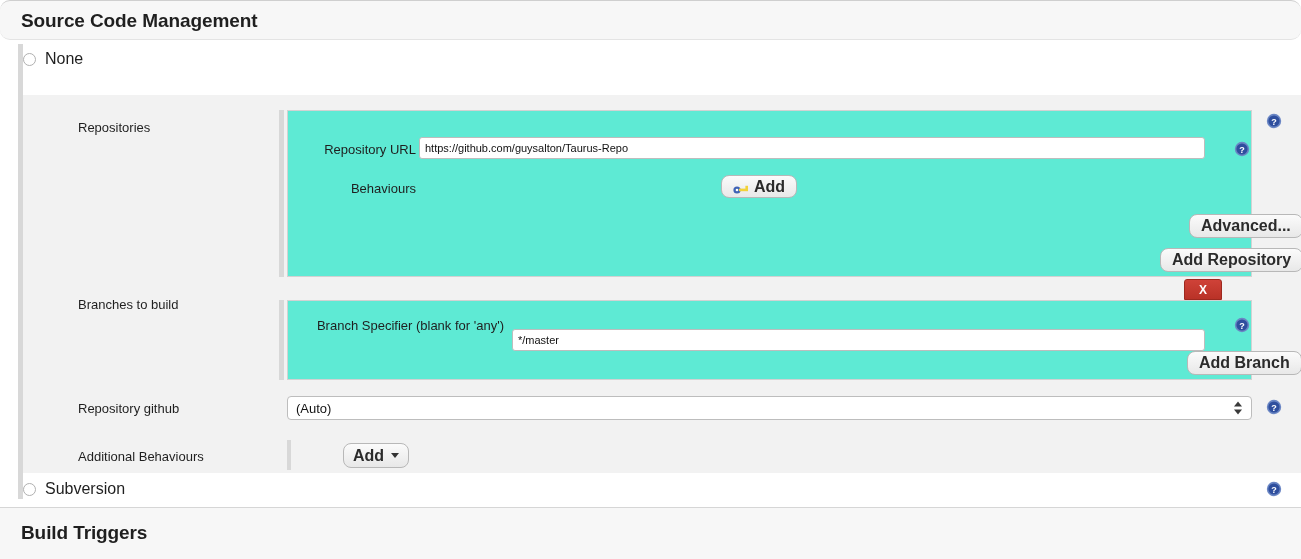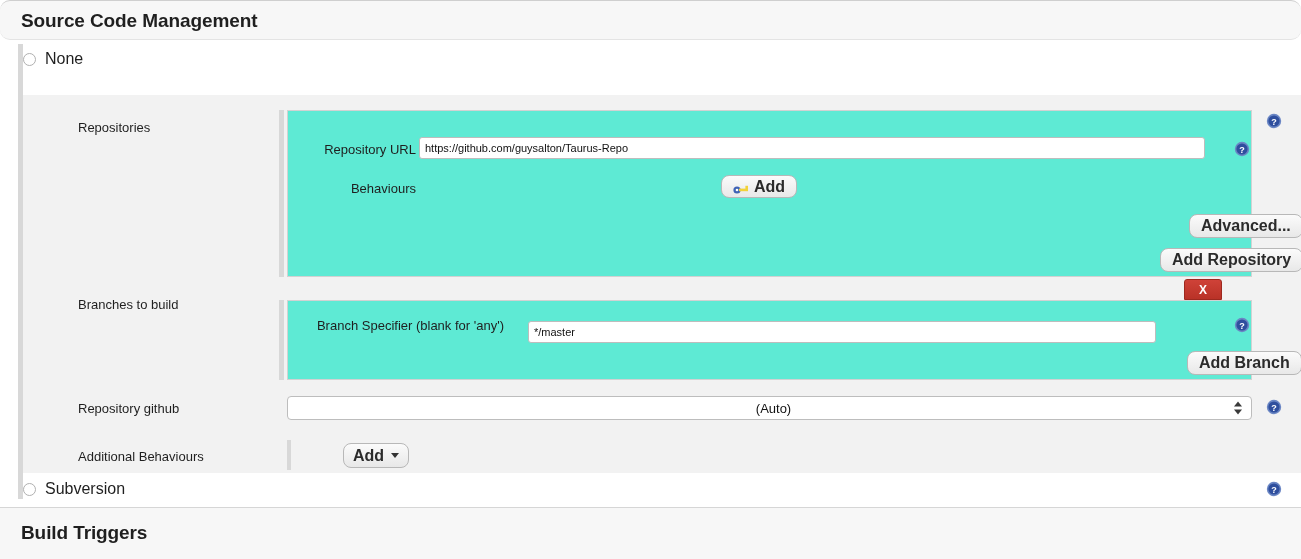--- a/index.html
+++ b/index.html
@@ -310,38 +310,38 @@
 
   <div class="cfg-label" style="left:42px; top:297px;">Branches to build</div>
 
   <div class="repeat-outer" style="left:287px; top:300px; width:965px; height:80px;">
 
     <div class="btn-del" style="left:896px; top:-22px;">
       <span>X</span>
     </div>
 
     <div class="field-label" style="left:26px; top:17px; width:190px;">Branch Specifier (blank for 'any')</div>
-    <input class="txt" style="left: 224px; top: 20px; width: 628px; margin-left: 16px;" value="*/master">
+    <input class="txt" style="left: 224px; top: 28px; width: 693px;" value="*/master">
 
     <div class="help" style="left:946px; top:16px;">
       <svg width="16" height="16" viewBox="0 0 16 16">
         <circle cx="8" cy="8" r="7.2" fill="#6a86c4"></circle>
         <circle cx="8" cy="8" r="5.6" fill="#2f4f9e"></circle>
         <text x="8" y="11.6" font-family="Liberation Sans, sans-serif" font-size="9" font-weight="bold" fill="#ffffff" text-anchor="middle">?</text>
       </svg>
     </div>
 
     <div class="btn" style="left:851px; top:50px;">
       <span>Add Branch</span>
     </div>
   </div>
 
   <div class="cfg-label" style="left:42px; top:401px;">Repository github</div>
 
-  <div class="sel" style="left:287px; top:396px; width:965px; height:24px;justify-content:center;">
+  <div class="sel" style="left:287px; top:396px; width:965px; height:24px;">
     <span>(Auto)</span>
     <span class="arrows"></span>
   </div>
 
   <div class="help" style="left:1266px; top:399px;">
     <svg width="16" height="16" viewBox="0 0 16 16">
       <circle cx="8" cy="8" r="7.2" fill="#6a86c4"></circle>
       <circle cx="8" cy="8" r="5.6" fill="#2f4f9e"></circle>
       <text x="8" y="11.6" font-family="Liberation Sans, sans-serif" font-size="9" font-weight="bold" fill="#ffffff" text-anchor="middle">?</text>
     </svg>

